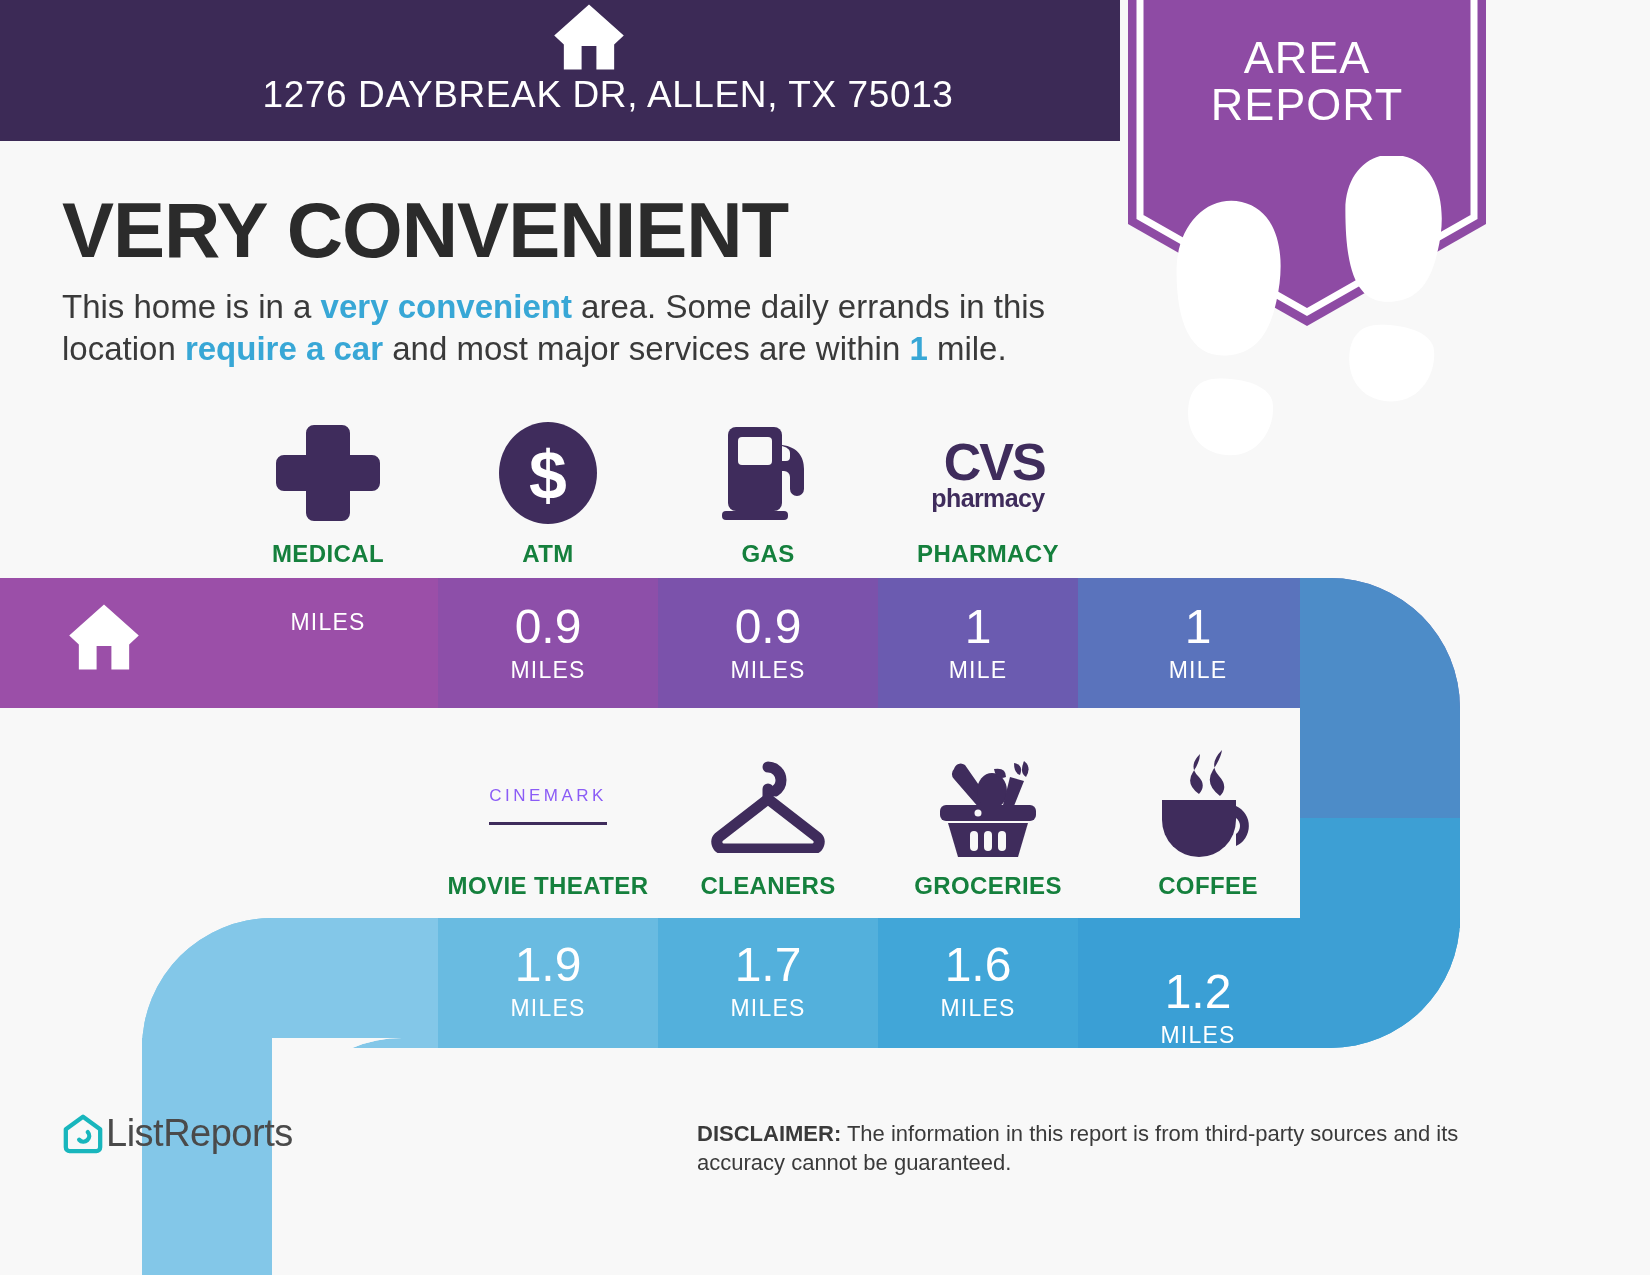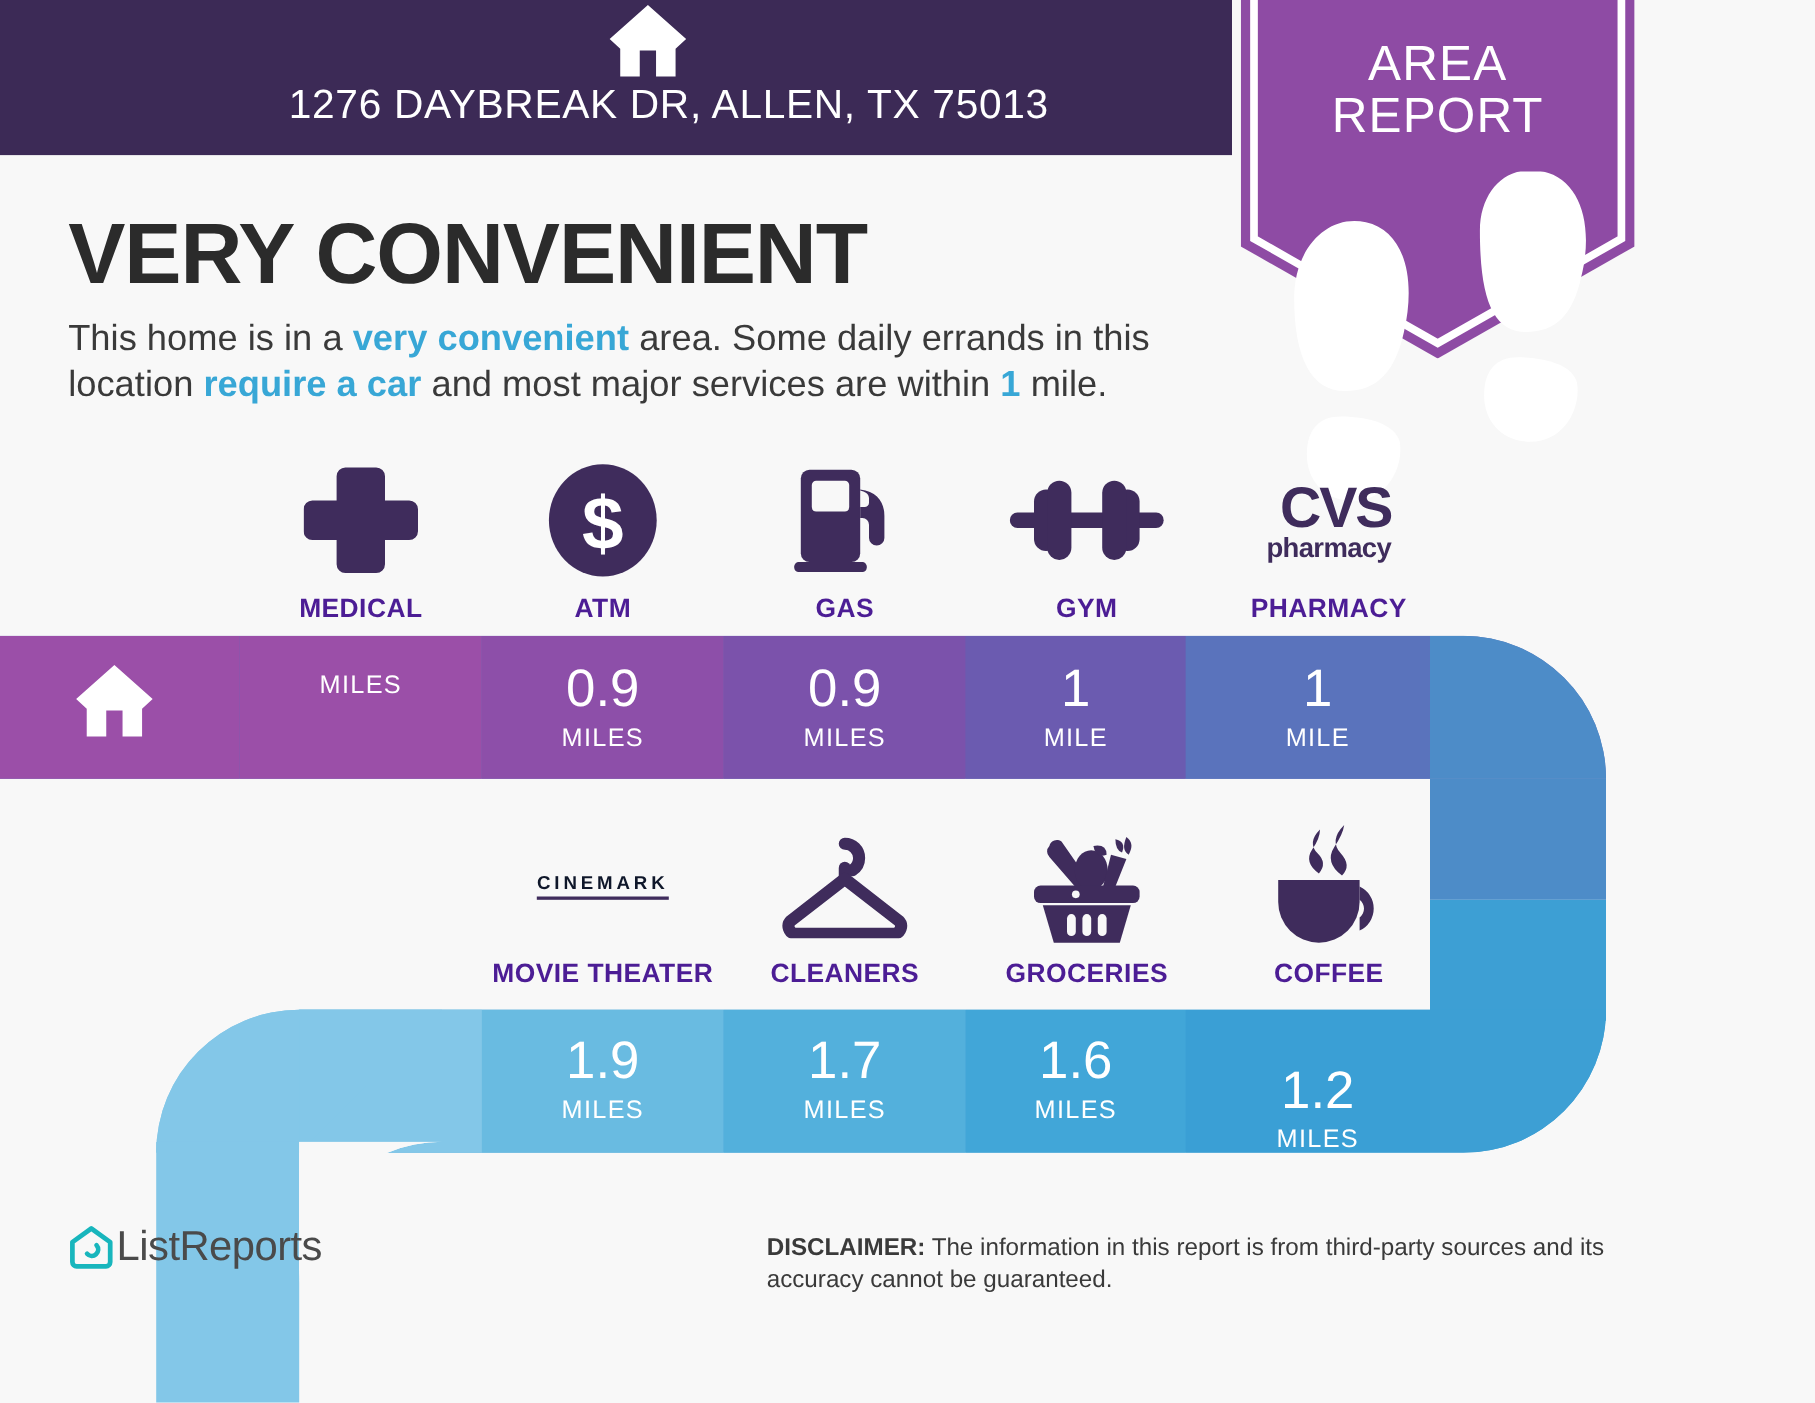--- a/index.html
+++ b/index.html
@@ -105,21 +105,21 @@
   .icon-art {
     height: 106px;
     display: flex;
     align-items: center;
     justify-content: center;
   }
   .icon-label {
     margin-top: 14px;
     font-size: 24px;
     font-weight: bold;
-    color: #4c1d95;
+    color: #15803d;
     letter-spacing: 0.4px;
     white-space: nowrap;
   }
   .icon-row.bottom .icon-cell { width: 220px; }
 
   
   .snake { position: absolute; left: 0; top: 578px; width: 1650px; height: 470px; }
   .snake svg { display: block; }
 
   
@@ -224,32 +224,20 @@
         <svg width="104" height="100" viewBox="0 0 104 100">
           <rect x="12" y="4" width="54" height="84" rx="8" fill="#3f2c5c"></rect>
           <rect x="22" y="14" width="34" height="28" rx="4" fill="#f8f8f8"></rect>
           <rect x="6" y="88" width="66" height="9" rx="4" fill="#3f2c5c"></rect>
           <path d="M66 22 C82 24 88 34 88 46 L88 66 a7 7 0 0 1 -14 0 L74 54 a6 6 0 0 0 -6 -6 L66 48 L66 38 L70 38 a4 4 0 0 0 4 -4 L74 30 C74 26 70 24 66 23 Z" fill="#3f2c5c"></path>
         </svg>
       </div>
       <div class="icon-label">GAS</div>
     </div>
 
-    <div class="icon-cell">
-      <div class="icon-art">
-        <svg width="140" height="80" viewBox="0 0 140 80">
-          <rect x="0" y="33" width="140" height="14" rx="7" fill="#3f2c5c"></rect>
-          <rect x="22" y="12" width="22" height="56" rx="11" fill="#3f2c5c"></rect>
-          <rect x="34" y="4" width="22" height="72" rx="11" fill="#3f2c5c"></rect>
-          <rect x="96" y="12" width="22" height="56" rx="11" fill="#3f2c5c"></rect>
-          <rect x="84" y="4" width="22" height="72" rx="11" fill="#3f2c5c"></rect>
-        </svg>
-      </div>
-      <div class="icon-label">GYM</div>
-    </div>
 
     <div class="icon-cell">
       <div class="icon-art">
         <div style="text-align:center;line-height:1;">
           <div style="font-size:52px;font-weight:bold;color:#3f2c5c;letter-spacing:-2px;font-family:'Liberation Sans',sans-serif;text-align:right;">CVS</div>
           <div style="font-size:25px;font-weight:bold;color:#3f2c5c;letter-spacing:-0.6px;margin-top:-2px;font-family:'Liberation Sans',sans-serif;">pharmacy</div>
         </div>
       </div>
       <div class="icon-label">PHARMACY</div>
     </div>
@@ -333,21 +321,21 @@
   <div class="bar-label" style="left:1088px; top:603px;">
     <div class="bar-value">1</div>
     <div class="bar-unit">MILE</div>
   </div>
 
   <div class="icon-row bottom" style="left:438px; width:880px;">
 
     <div class="icon-cell">
       <div class="icon-art">
         <div style="text-align:center;">
-          <div style="font-size:17px;font-weight:bold;color:#0f172a;letter-spacing:3.5px;font-family:'Liberation Sans',sans-serif;border-bottom:3px solid #3f2c5c;padding-bottom:2px;">CINEMARK</div>
+          <div style="font-size:17px;font-weight:normal;color:#8b5cf6;letter-spacing:3.5px;font-family:'Liberation Sans',sans-serif;border-bottom:3px solid #3f2c5c;padding-bottom:16px;">CINEMARK</div>
         </div>
       </div>
       <div class="icon-label">MOVIE THEATER</div>
     </div>
 
     <div class="icon-cell">
       <div class="icon-art">
         <svg width="122" height="96" viewBox="0 0 122 96">
           <path d="M61 10 a13 13 0 0 1 13 13 a13 13 0 0 1 -6 11" fill="none" stroke="#3f2c5c" stroke-width="11" stroke-linecap="round"></path>
           <path d="M61 32 L61 42" fill="none" stroke="#3f2c5c" stroke-width="11" stroke-linecap="round"></path>

